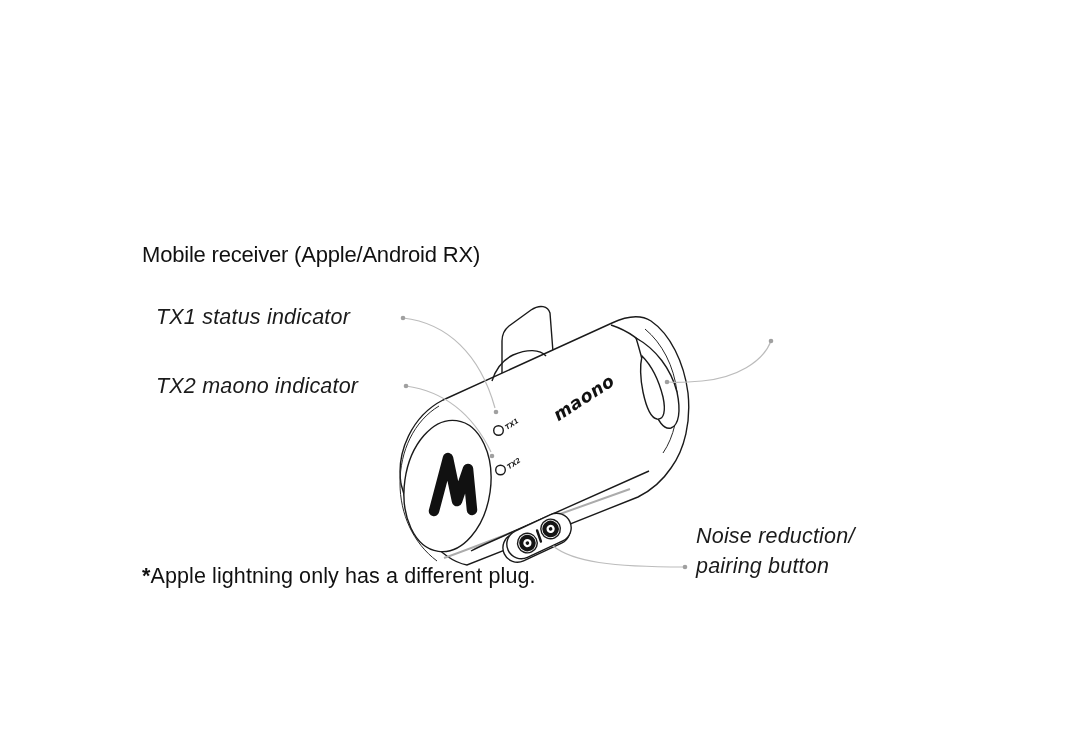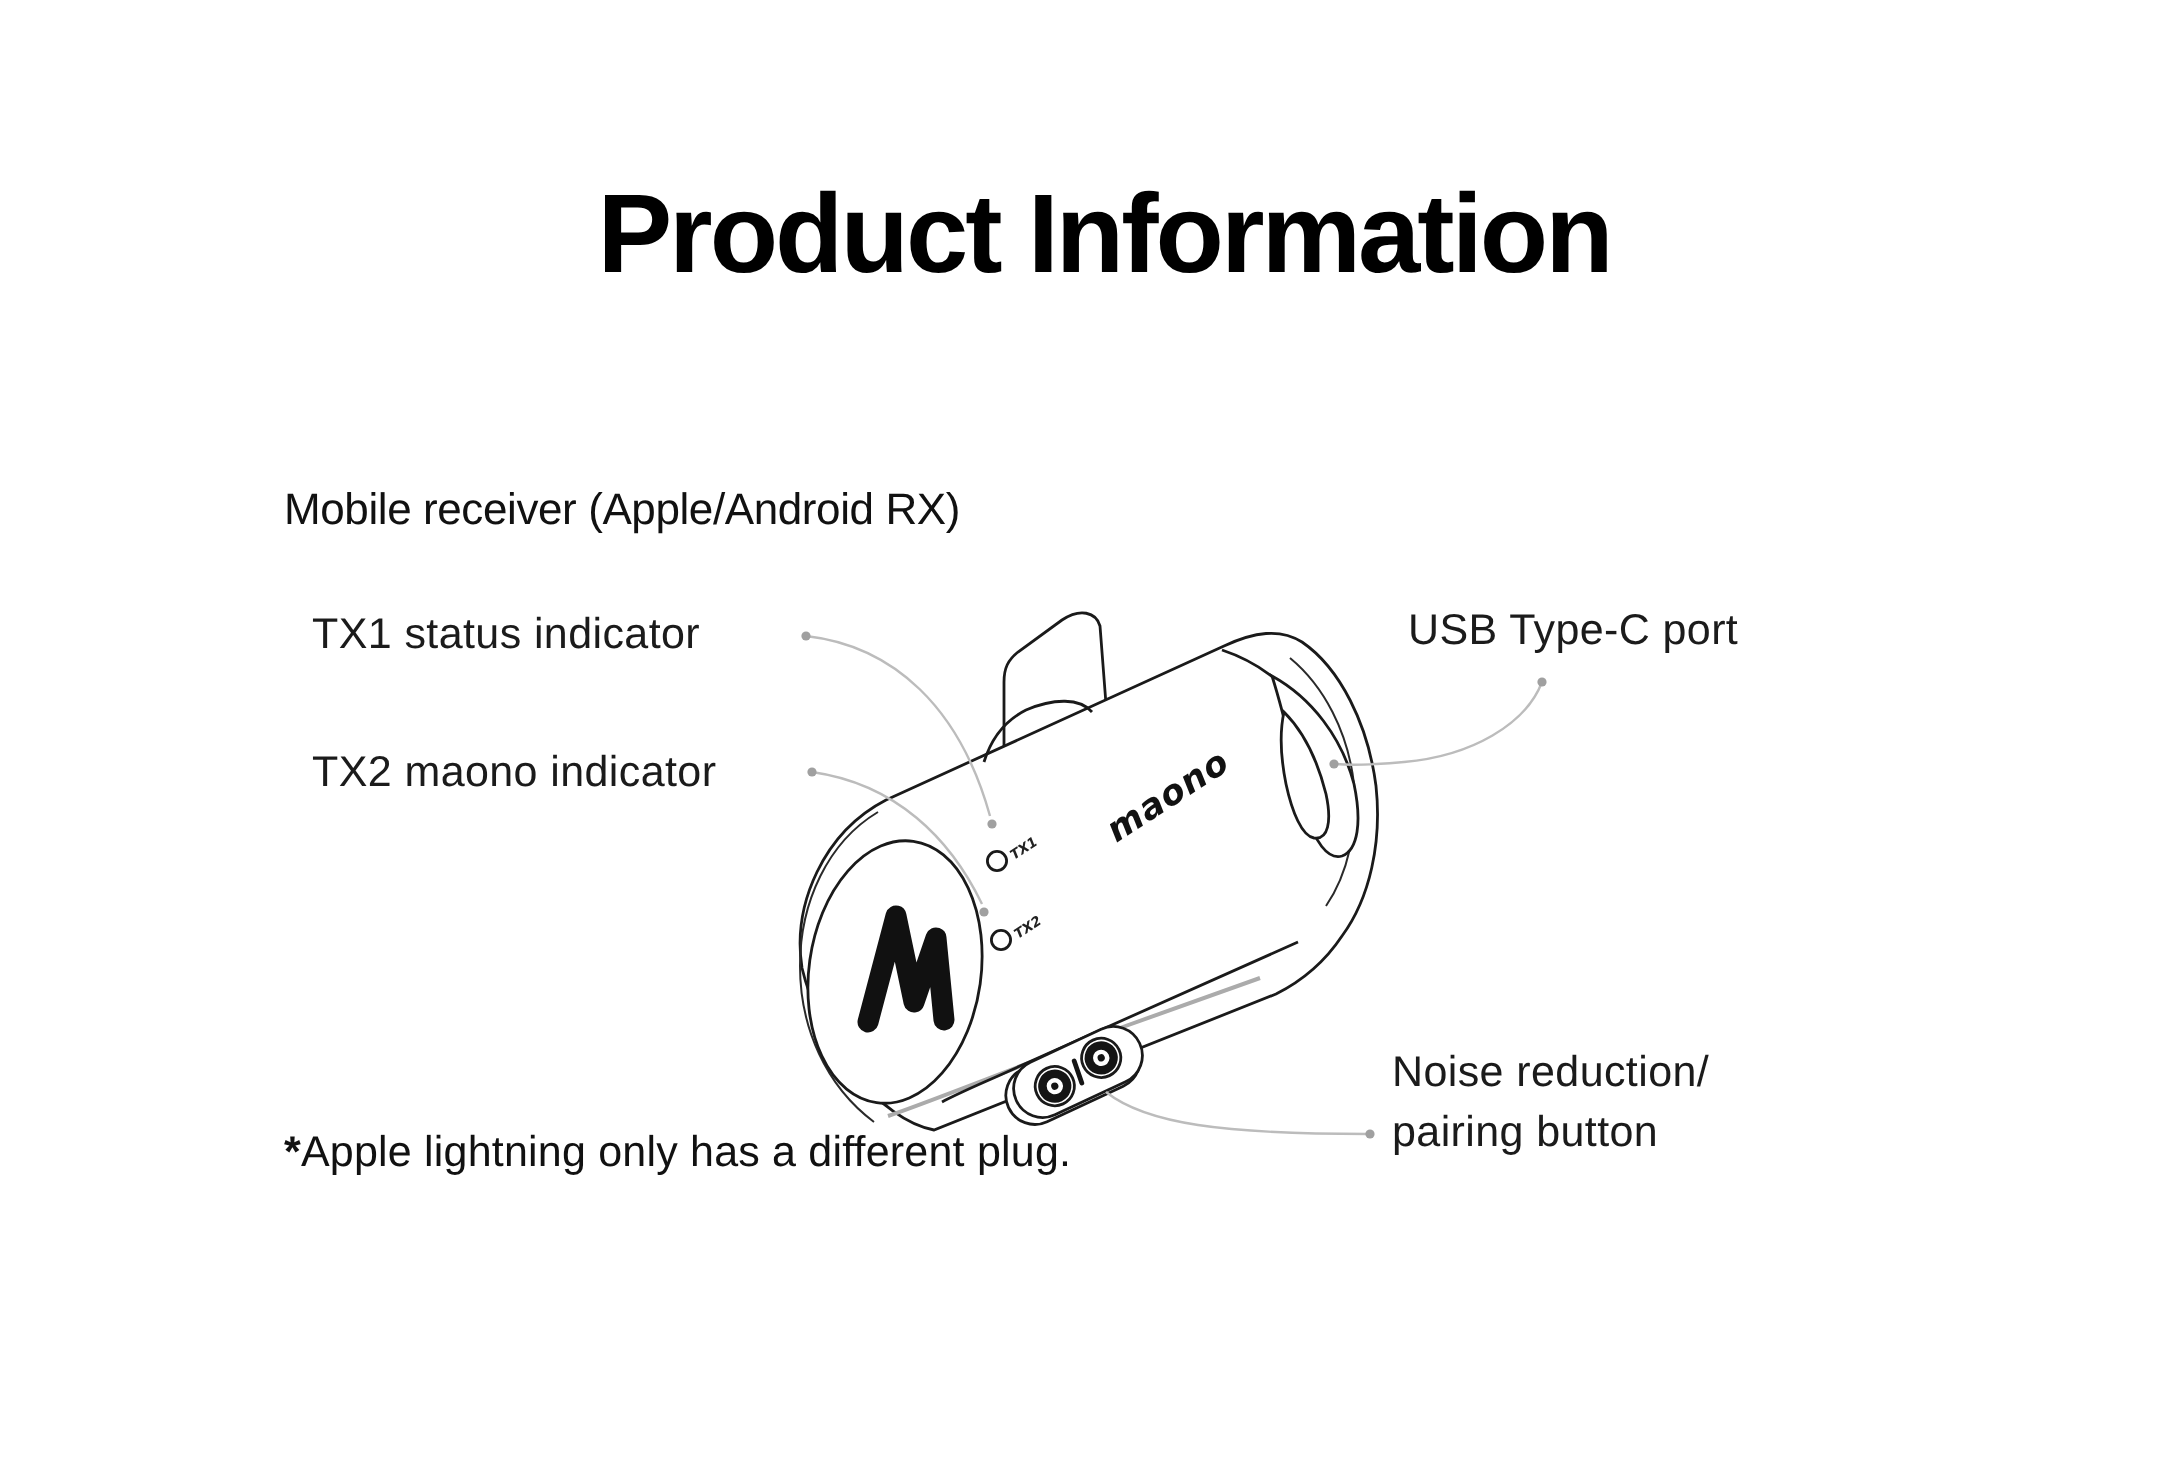--- a/index.html
+++ b/index.html
@@ -20,20 +20,21 @@
   .section-heading{
     position:absolute;top:242px;left:142px;
     font-size:22px;font-weight:normal;letter-spacing:-0.2px;
     color:#111;
   }
   .callout{
     position:absolute;
     font-size:21.5px;letter-spacing:0.2px;
     color:#1b1b1b;line-height:30px;
     white-space:nowrap;
+    font-style:italic;
   }
   .callout-tx1{top:302px;left:156px;}
   .callout-tx2{top:371px;left:156px;}
   .callout-usb{top:300px;left:704px;}
   .callout-pairing{top:521px;left:696px;}
   .footnote{
     position:absolute;top:564px;left:142px;
     font-size:21.5px;color:#111;letter-spacing:0.1px;
     white-space:nowrap;
   }
@@ -43,27 +44,25 @@
   .ink-thin{stroke:#2a2a2a;fill:none;stroke-width:1;}
   .white-fill{fill:#ffffff;}
   .leader{stroke:#bcbcbc;stroke-width:1.2;fill:none;}
   .leader-dot{fill:#a0a0a0;stroke:none;}
 </style>
 </head>
 <body>
 
 <div id="stage">
 
-  <div class="page-title">Product Information</div>
 
   <div class="section-heading">Mobile receiver (Apple/Android RX)</div>
 
   <div class="callout callout-tx1">TX1 status indicator</div>
   <div class="callout callout-tx2">TX2 maono indicator</div>
-  <div class="callout callout-usb">USB Type-C port</div>
   <div class="callout callout-pairing">
     <div>Noise reduction/</div>
     <div>pairing button</div>
   </div>
 
   <div class="footnote"><span class="star">*</span><span>Apple lightning only has a different plug.</span></div>
 
   <svg width="1080" height="740" viewBox="0 0 1080 740">
 
     <g>

